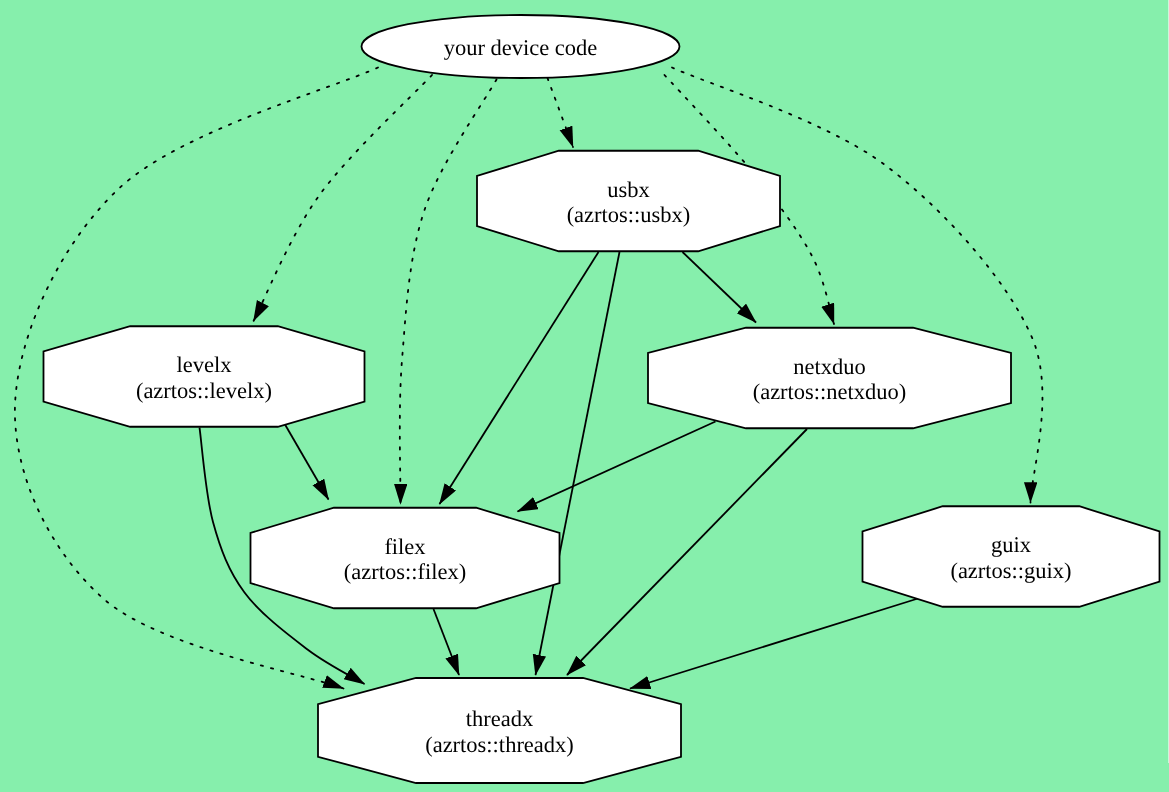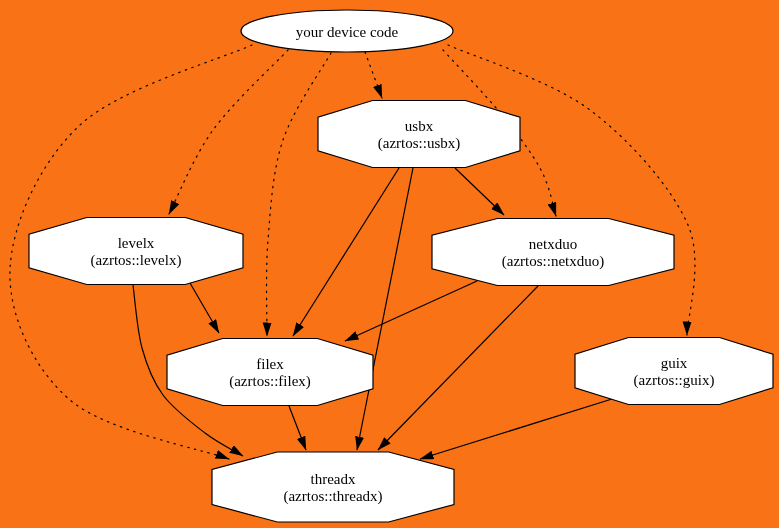--- a/index.html
+++ b/index.html
@@ -7,21 +7,21 @@
     padding: 0;
     background: #ffffff;
     width: 779px;
     height: 528px;
     overflow: hidden;
   }
   .diagram-wrap {
     width: 779px;
     height: 528px;
     position: relative;
-    background: #f97316;
+    background: #86efac;
   }
   svg {
     display: block;
   }
   text {
     font-family: "Liberation Serif", "DejaVu Serif", serif;
     font-size: 15px;
     fill: #000000;
   }
 </style>

